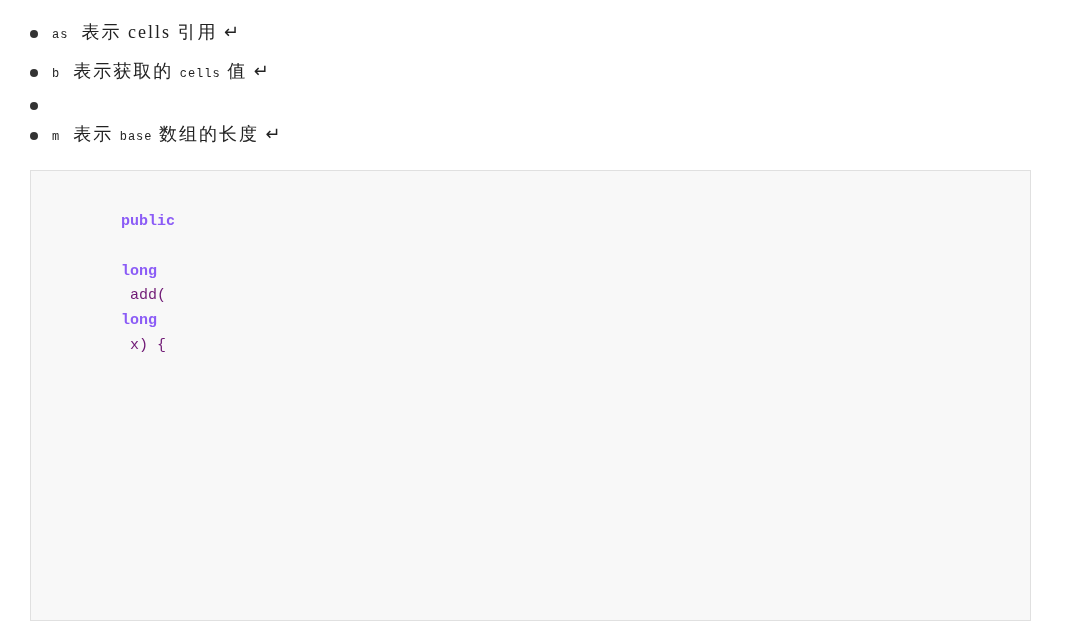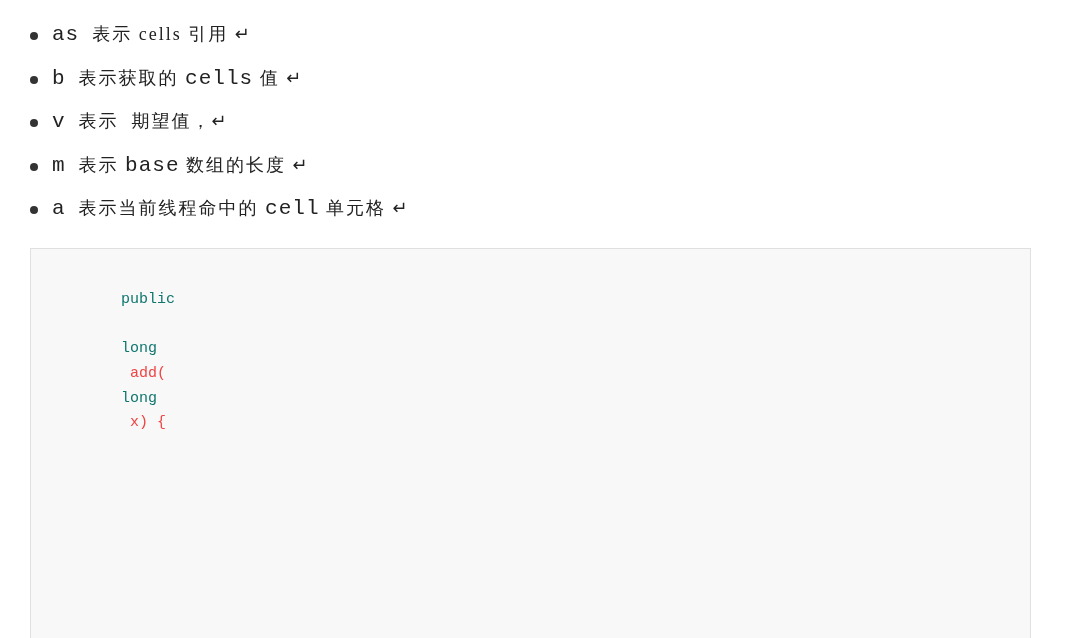--- a/index.html
+++ b/index.html
@@ -44,21 +44,21 @@
 
     .bullet-content {
       font-size: 18px;
       color: #222;
       font-family: 'SimSun', 'STSong', serif;
       letter-spacing: 2px;
     }
 
     .code-inline {
       font-family: 'Courier New', Courier, monospace;
-      font-size: 21px;
+      font-size: 12px;
       letter-spacing: 1px;
       color: #222;
     }
 
     
     .code-block {
       background: #f8f8f8;
       border: 1px solid #e0e0e0;
       padding: 14px 18px;
       font-family: 'Courier New', Courier, monospace;
@@ -67,22 +67,22 @@
       color: #222;
       position: relative;
     }
 
     .code-line {
       display: block;
       white-space: pre;
     }
 
     
-    .kw { color: #0f766e; font-weight: normal; }
-    .normal { color: #ef4444; }
+    .kw { color: #8b5cf6; font-weight: bold; }
+    .normal { color: #701a75; }
 
     
     .scrollbar {
       position: absolute;
       right: 0;
       top: 0;
       width: 10px;
       height: 100%;
       background: #f0f0f0;
       border-left: 1px solid #ddd;
@@ -106,34 +106,25 @@
       </span>
     </li>
     <li>
       <span class="bullet-dot"></span>
       <span class="bullet-content">
         <span class="code-inline">b</span>&nbsp;&nbsp;表示获取的 <span class="code-inline">cells</span> 值 ↵
       </span>
     </li>
     <li>
       <span class="bullet-dot"></span>
-      <span class="bullet-content">
-        <span class="code-inline">v</span>&nbsp;&nbsp;表示&nbsp;&nbsp;期望值，↵
-      </span>
     </li>
     <li>
       <span class="bullet-dot"></span>
       <span class="bullet-content">
         <span class="code-inline">m</span>&nbsp;&nbsp;表示 <span class="code-inline">base</span> 数组的长度 ↵
-      </span>
-    </li>
-    <li>
-      <span class="bullet-dot"></span>
-      <span class="bullet-content">
-        <span class="code-inline">a</span>&nbsp;&nbsp;表示当前线程命中的 <span class="code-inline">cell</span> 单元格 ↵
       </span>
     </li>
   </ul>
 
   <div class="code-section">
     <div class="scrollbar">
       
     </div>
     <div class="code-block">
 

